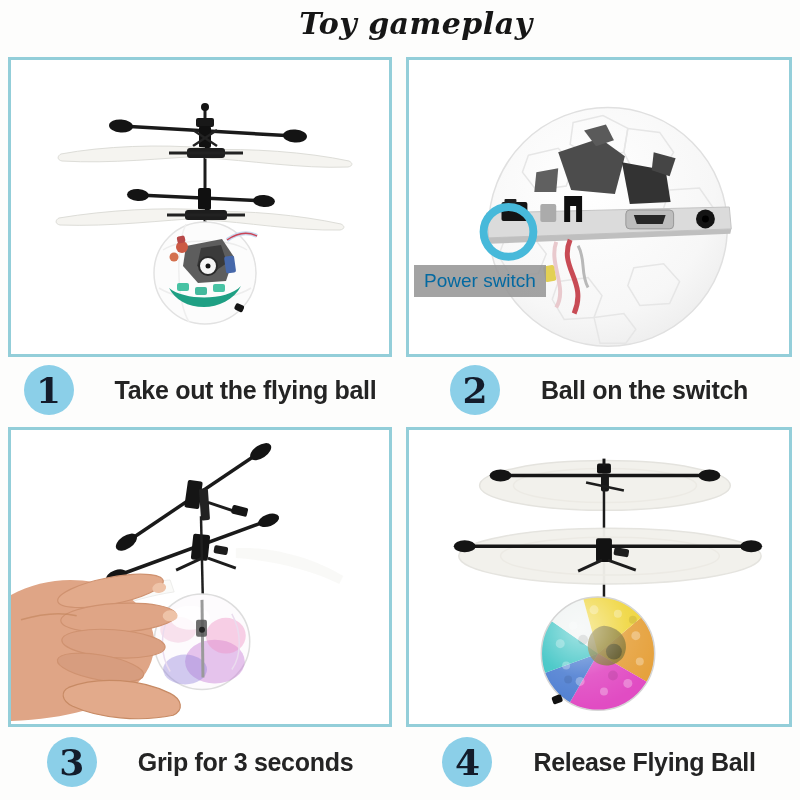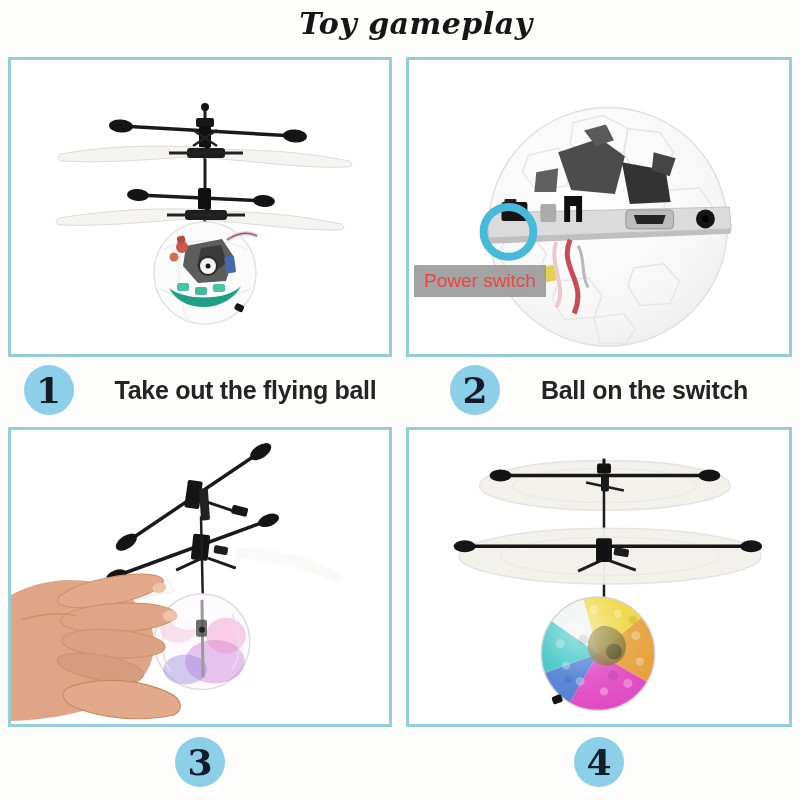--- a/index.html
+++ b/index.html
@@ -49,21 +49,21 @@
     font-size:36px;color:var(--num);line-height:1;
     flex:0 0 auto;
   }
   .step-label{
     font-weight:bold;font-size:25px;color:var(--text);
     letter-spacing:-0.3px;white-space:nowrap;margin-left:27px;
   }
   .annotation{
     position:absolute;left:5px;top:205px;
     background:rgba(150,150,150,0.88);
-    color:#ef4444;font-size:19px;font-weight:normal;
+    color:#0369a1;font-size:19px;font-weight:normal;
     padding:3px 10px;line-height:1.35;white-space:nowrap;
   }
 </style>
 </head>
 <body>
 
 <div class="page">
 
   <h1 class="title">Toy gameplay</h1>
 
@@ -305,20 +305,22 @@
         <circle cx="190" cy="224" r="57" fill="none" stroke="#d5d5d5" stroke-width="1.5"></circle>
         <rect x="144" y="266" width="10" height="8" rx="2" fill="#111" transform="rotate(-20 149 270)"></rect>
       </g>
     </svg>
   </section>
 
   <div class="caption" id="cap3">
     <div class="step-circle">
       <span>3</span>
     </div>
+    <span class="step-label">Grip for 3 seconds</span>
   </div>
   <div class="caption" id="cap4">
     <div class="step-circle">
       <span>4</span>
     </div>
+    <span class="step-label">Release Flying Ball</span>
   </div>
 
 </div>
 
 </body></html>

